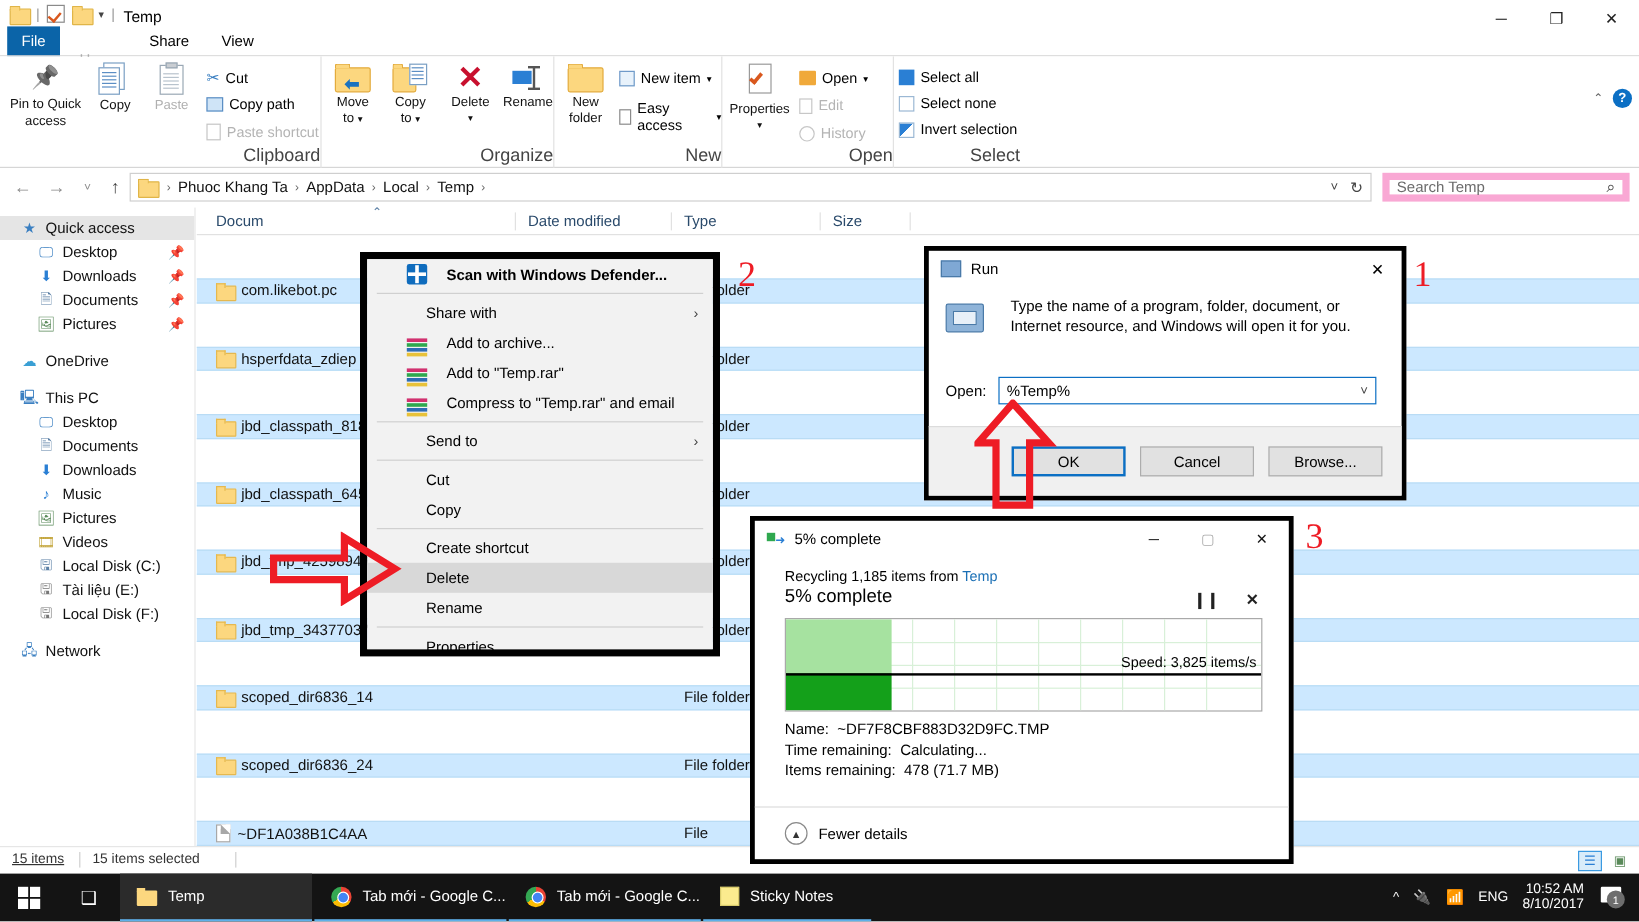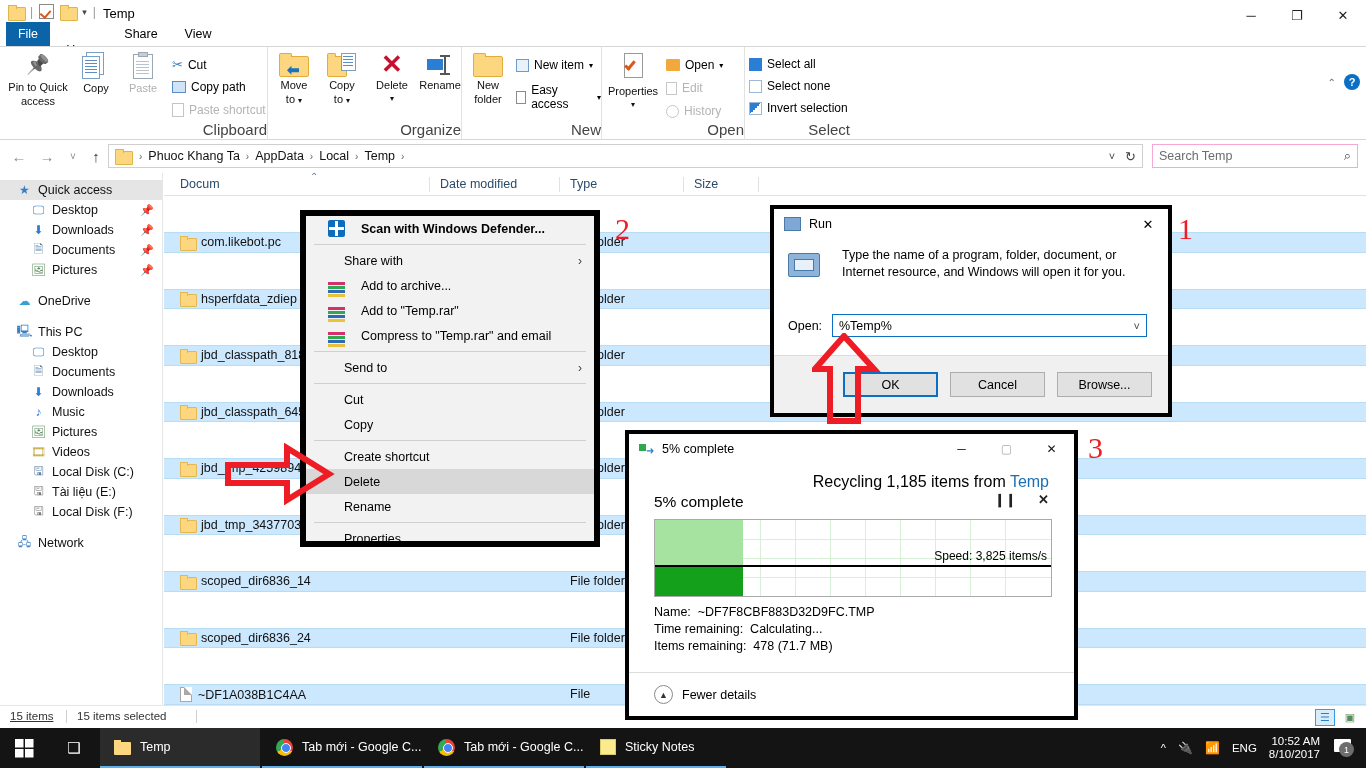--- a/index.html
+++ b/index.html
@@ -77,21 +77,21 @@
   
   .addrbar { position:absolute; left:0; top:141px; width:1366px; height:32px; background:#fff; }
   .nav-ico { position:absolute; top:7px; width:22px; height:18px; text-align:center; font-size:15px; color:#8a8a8a;}
   .nav-ico.active { color:#3b3b3b; }
   .addr-box { position:absolute; left:108px; top:144px; width:1035px; height:24px;
       border:1px solid #cfcfcf; background:#fff; display:flex; align-items:center; padding-left:6px; }
   .crumb { font-size:12.5px; color:#111; padding:0 2px; }
   .crumb-sep { color:#666; font-size:10px; padding:0 4px; }
   .addr-right { position:absolute; right:6px; top:0; height:22px; display:flex; align-items:center; gap:10px;}
   .search-box { position:absolute; left:1152px; top:144px; width:206px; height:24px;
-      border:1px solid #f9a8d4; background:#fff; display:flex; align-items:center;
+      border:6px solid #f9a8d4; background:#fff; display:flex; align-items:center;
       justify-content:space-between; padding:0 6px;gap:13px; }
   .search-ph { color:#6c6c6c; font-size:12.5px; }
 
   
   .sidebar { position:absolute; left:0; top:173px; width:163px; height:532px; background:#fff;
       border-right:1px solid #e6e6e6; overflow:hidden; padding-top:7px; }
   .side-item { height:20px; display:flex; align-items:center; font-size:12.5px; color:#111;
       padding-left:16px; position:relative; }
   .side-item.sel { background:#e5e5e5; }
   .side-item.ind { padding-left:30px; }
@@ -159,21 +159,21 @@
      background:#fcd77f;border-radius:1px;}
   .tb-folder:after{content:"";position:absolute;left:0;top:0;width:7px;height:3px;background:#fcd77f;}
   .badge { width:15px;height:15px;border-radius:50%;background:#6d6d6d;color:#fff;font-size:9px;
      display:flex;align-items:center;justify-content:center;position:absolute;right:4px;bottom:4px;}
 
   
   .ctxmenu { position:absolute; left:300px; top:210px; width:300px; height:337px;
       background:#f2f2f2; border:6px solid #000; }
   .ctx-inner { width:100%; height:100%; background:#f2f2f2; }
   .ctx-item { height:25px; display:flex; align-items:center; font-size:12.5px; color:#000;
-      padding-left:10px; position:relative; }
+      padding-left:21px; position:relative; }
   .ctx-item.hl { background:#d8d8d8; }
   .ctx-item.bold { font-weight:bold; }
   .ctx-label { margin-left:28px; }
   .ctx-icon { position:absolute; left:12px; width:17px; height:17px; }
   .ctx-sub { position:absolute; right:12px; font-size:12px; color:#444; }
   .ctx-sep { height:1px; background:#d0d0d0; margin:3px 8px; }
   .defender-ico { width:17px;height:17px;background:#0f6cbd;position:relative;border-radius:2px;}
   .defender-ico:before{content:"";position:absolute;left:7px;top:1px;width:3px;height:15px;background:#fff;}
   .defender-ico:after{content:"";position:absolute;left:1px;top:7px;width:15px;height:3px;background:#fff;}
   .rar-ico { width:17px;height:15px;position:relative; }
@@ -201,21 +201,21 @@
   .run-btn.primary { border:2px solid #0b6fc4; }
 
   
   .progdlg { position:absolute; left:625px; top:430px; width:453px; height:290px;
       background:#fff; border:4px solid #000; }
   .prog-title { height:30px; display:flex; align-items:center; gap:8px; padding-left:10px; font-size:12.5px; }
   .prog-wbtns { position:absolute; right:0; top:0; display:flex; }
   .prog-wbtn { width:45px; height:30px; display:flex; align-items:center; justify-content:center;
       font-size:12px; color:#111; }
   .prog-body { padding:9px 25px 0 25px; position:relative; }
-  .prog-sub { font-size:16px; margin-bottom:2px;text-align:right; }
+  .prog-sub { font-size:12px; margin-bottom:2px; }
   .link { color:#1a6fb5; }
   .prog-pct { font-size:15.5px; }
   .prog-ctrls { position:absolute; right:25px; top:28px; display:flex; gap:22px; align-items:center; }
   .prog-ctrl { font-size:13px; font-weight:bold; color:#222; }
   .graph { margin-top:8px; width:398px; height:78px; border:1px solid #a9a9a9; position:relative;
       background:#fff; overflow:hidden; }
   .grid-v { position:absolute; top:0; width:1px; height:100%; background:#d8f0d8; }
   .grid-h { position:absolute; left:0; width:100%; height:1px; background:#d8f0d8; }
   .fill-light { position:absolute; left:0; top:0; width:88px; height:45px; background:#a6e2a0; }
   .fill-dark { position:absolute; left:0; bottom:0; width:88px; height:31px; background:#14a01a; }

